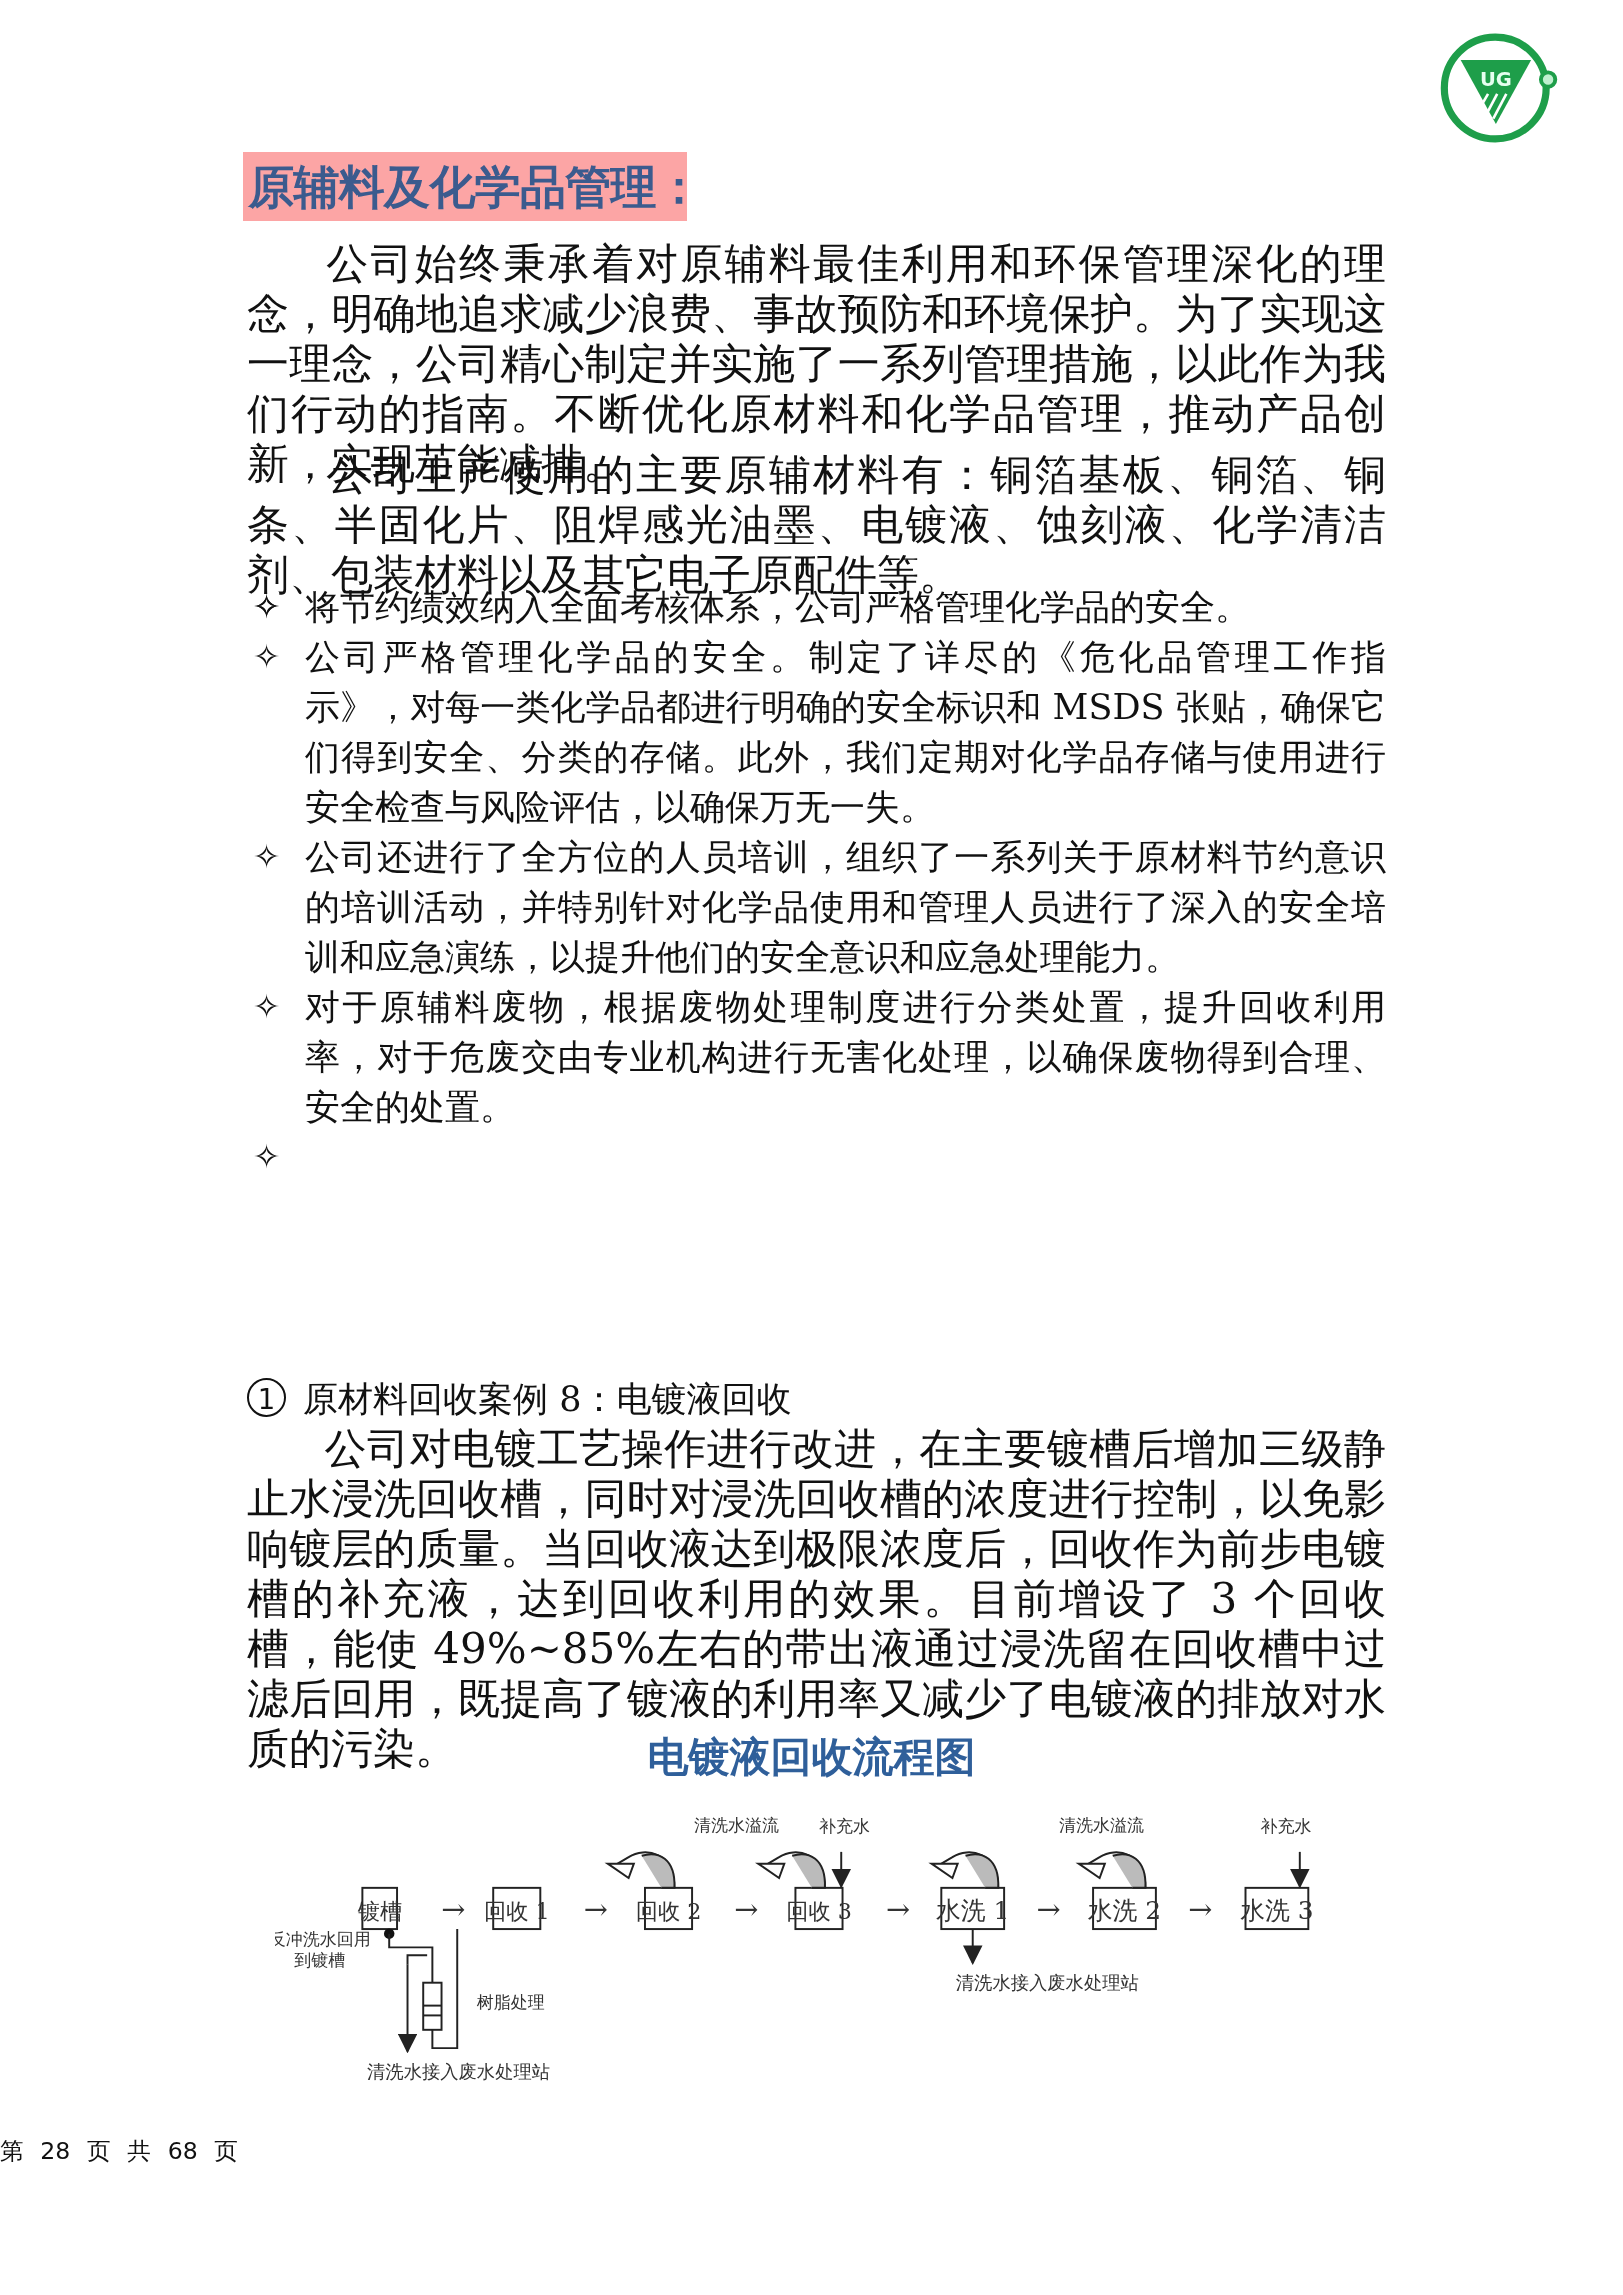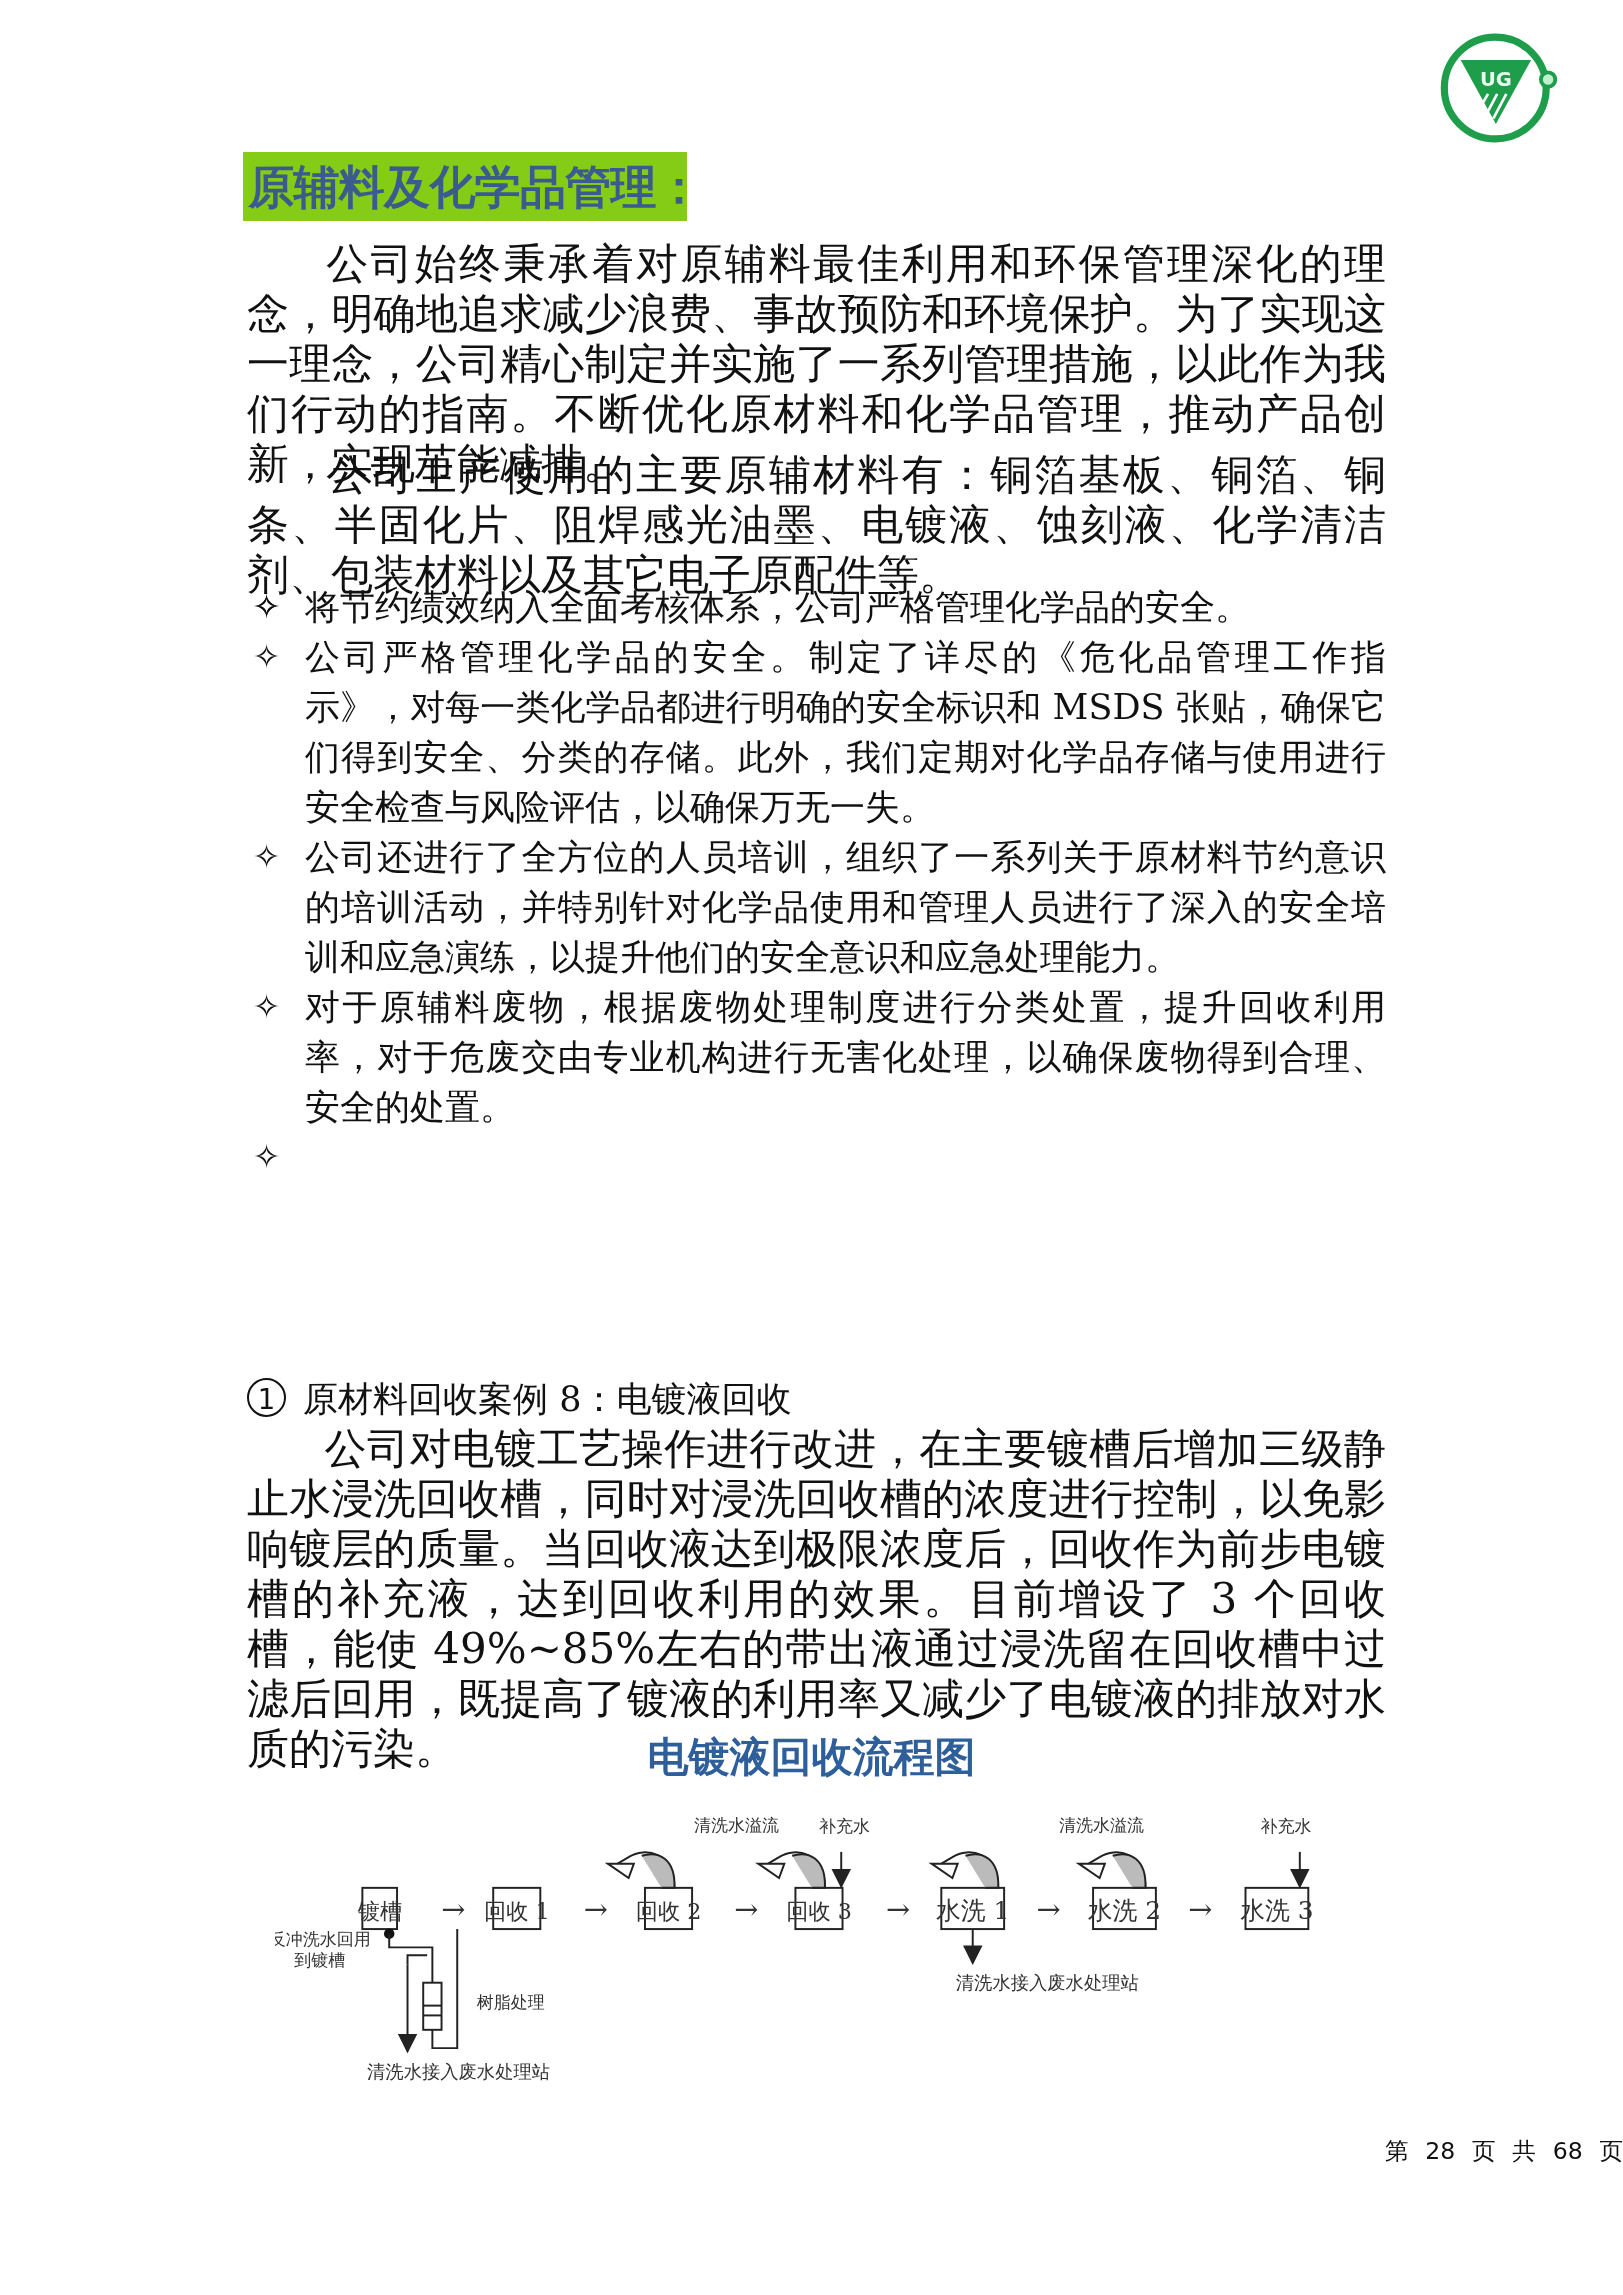--- a/index.html
+++ b/index.html
@@ -1,35 +1,35 @@
 <!DOCTYPE html>
 <html style="font-size:10.5px"><head>
 <meta charset="utf-8">
 <style>
   html, body { margin:0; padding:0; background:#ffffff; }
   body { width:1623px; height:2295px; position:relative; overflow:hidden;
          font-family:"DejaVu Serif","Liberation Serif",serif; color:#111; }
   .abs { position:absolute; }
   .logo { left:1433px; top:26px; width:131px; height:124px; }
-  .heading-box { left:243px; top:152px; width:444px; height:69px; background:#84cc16; }
+  .heading-box { left:243px; top:152px; width:444px; height:69px; background:#fca5a5; }
   .heading-text { position:absolute; left:5.2px; top:6.5px; font-family:"DejaVu Sans","Liberation Sans",sans-serif;
                   font-size:46px; font-weight:bold; color:#3b5b8e; line-height:56px; white-space:nowrap; letter-spacing:-0.7px; }
   .para { left:247px; width:1139px; font-size:42px; line-height:50px; text-align:justify; text-align-last:left; }
   .para .indent { display:inline-block; width:77px; }
   .bullets { left:247px; width:1139px; top:582px; }
   .bullet { position:relative; padding-left:58px; font-size:35px; line-height:50px; text-align:justify; }
   .bullet .mark { position:absolute; left:0; top:0; width:39px; text-align:center; font-family:"DejaVu Sans",sans-serif; font-size:33px; }
   .case-title { left:247px; top:1374px; font-size:35px; line-height:50px; white-space:nowrap; }
   .case-title .circ { display:inline-block; width:39px; height:39px; border:2px solid #111; border-radius:50%;
                       text-align:center; line-height:38px; font-size:27.5px; margin-right:17px; vertical-align:middle;
                       font-family:"DejaVu Sans",sans-serif; box-sizing:border-box; position:relative; top:-3.9px; }
   .diagram-title { left:0; width:1623px; top:1728px; text-align:center; font-family:"DejaVu Sans","Liberation Sans",sans-serif;
                    font-size:41px; font-weight:bold; color:#2f5f9a; line-height:59px; }
   .diagram { left:275px; top:1793px; width:1139px; height:314px; }
-  .footer { left:0; width:1623px; top:2135px; text-align:right; font-size:23.6px; line-height:33px; word-spacing:9.2px; }
+  .footer { left:0; width:1623px; top:2135px; text-align:left; font-size:23.6px; line-height:33px; word-spacing:9.2px; }
   .footer b { font-family:"DejaVu Sans",sans-serif; font-weight:normal; }
   .dtxt { font-family:"DejaVu Serif","Liberation Serif",serif; fill:#333; }
 </style>
 </head>
 <body>
 
 <svg class="abs logo" viewBox="0 0 200 190">
   <circle cx="95" cy="95" r="78" fill="none" stroke="#1e9e4a" stroke-width="11"></circle>
   <circle cx="176" cy="82" r="11" fill="#bff0cf" stroke="#1e9e4a" stroke-width="6"></circle>
   <polygon points="42,52 150,52 96,150" fill="#1e9e4a"></polygon>

